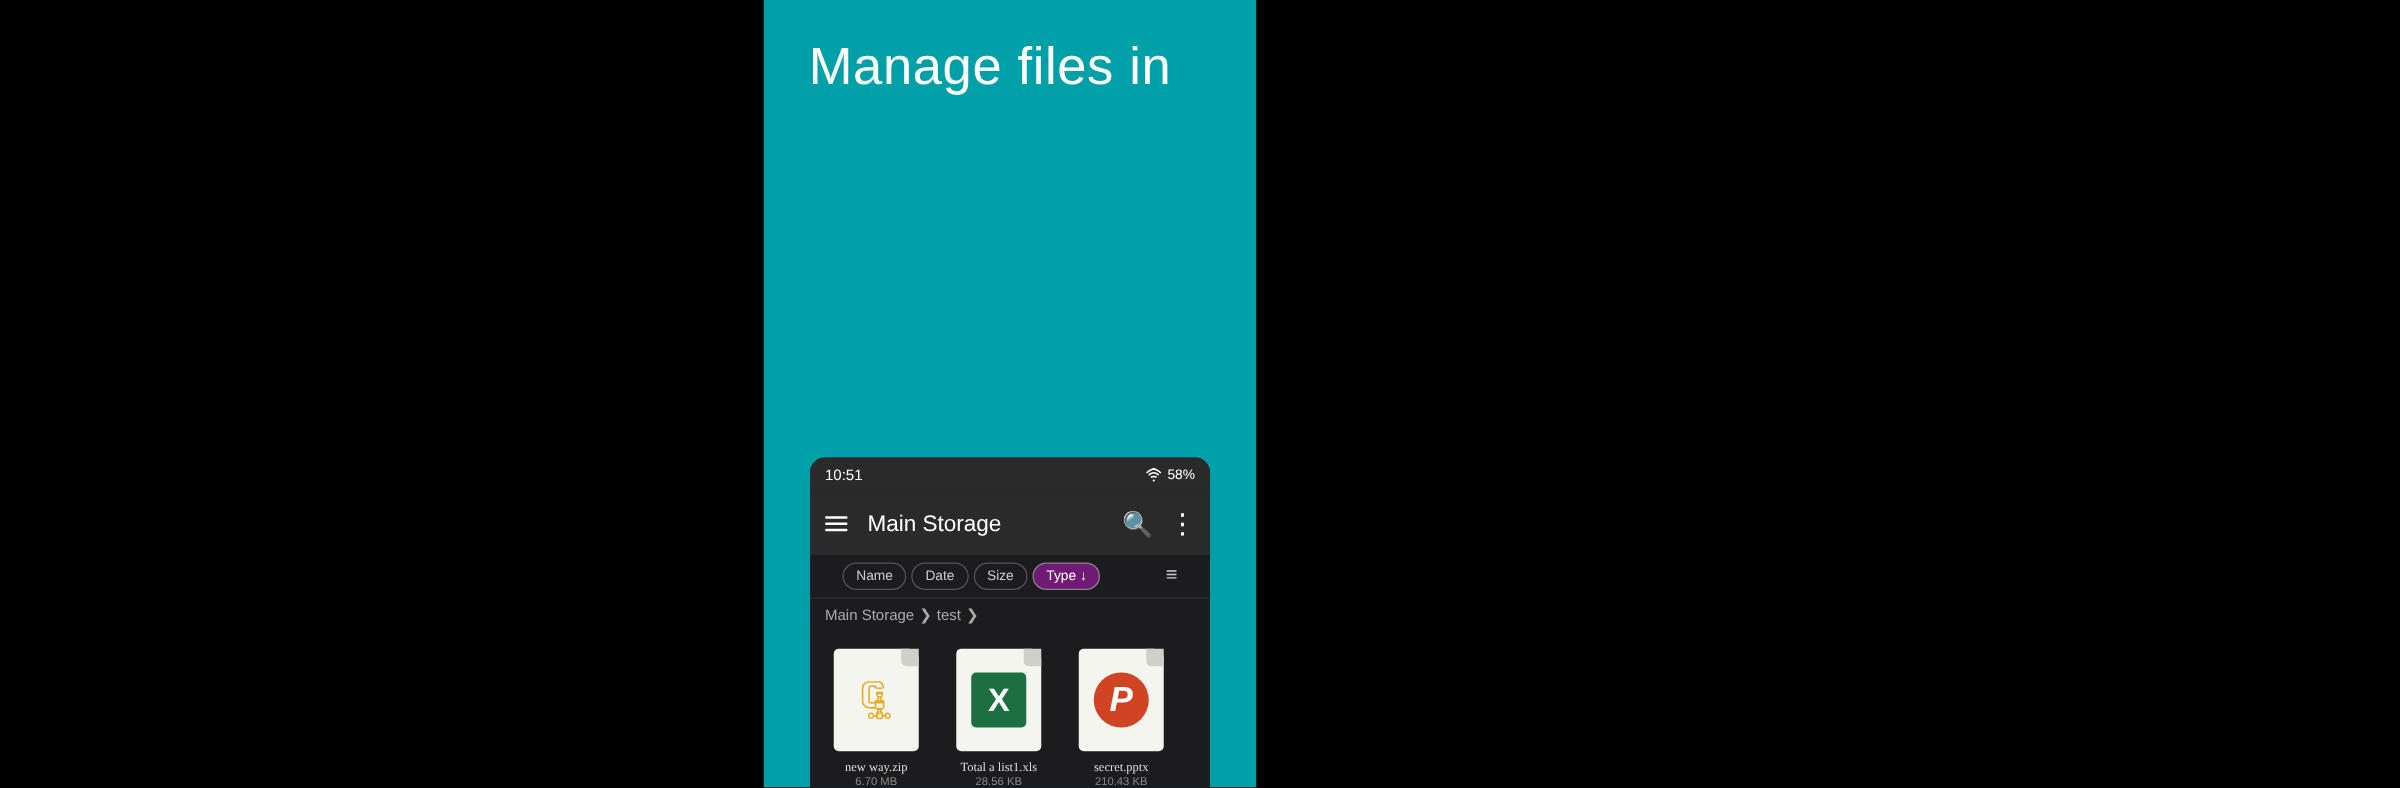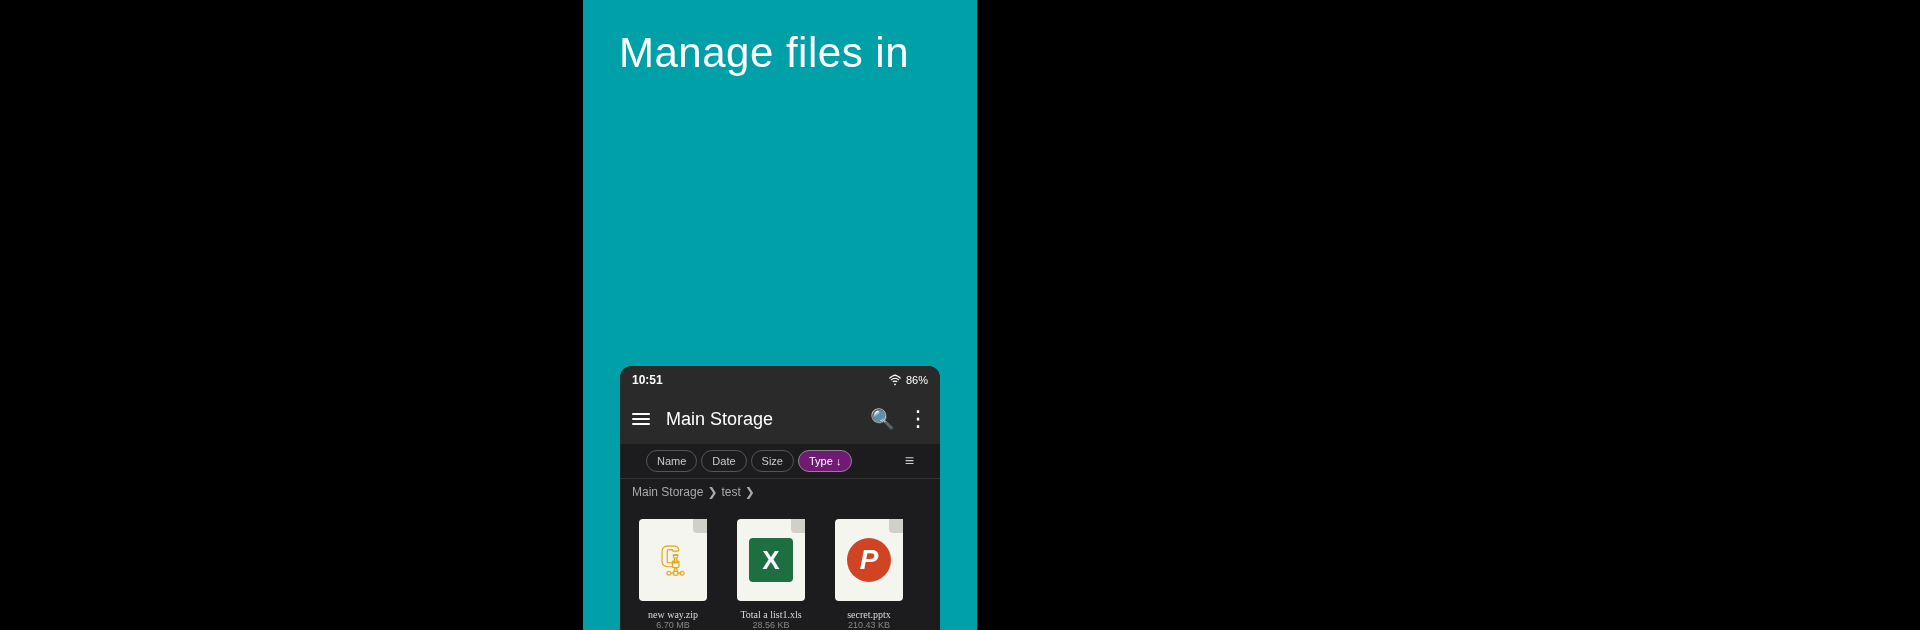--- a/index.html
+++ b/index.html
@@ -23,20 +23,21 @@
     .center-panel {
       width: 394px;
       background: #00a0a8;
       flex-shrink: 0;
       display: flex;
       flex-direction: column;
       align-items: flex-start;
       padding: 0;
       position: relative;
       overflow: hidden;
+      margin-left: 28px;
     }
 
     .headline {
       color: #fff;
       font-size: 42px;
       font-weight: 400;
       line-height: 1.2;
       padding: 28px 36px 20px 36px;
       letter-spacing: 0.5px;
     }
@@ -58,21 +59,21 @@
       display: flex;
       justify-content: space-between;
       align-items: center;
       padding: 4px 12px;
       height: 28px;
     }
 
     .status-time {
       color: #fff;
       font-size: 12px;
-      font-weight: 700;
+      font-weight: 400;
     }
 
     .status-icons {
       display: flex;
       align-items: center;
       gap: 4px;
       color: #fff;
       font-size: 11px;
     }
 
@@ -286,21 +287,21 @@
   <div class="phone-mockup">
 
     <div class="status-bar">
       <span class="status-time">10:51</span>
       <div class="status-icons">
 
         <svg viewBox="0 0 24 24" fill="white">
           <path d="M1.5 8.5C5.3 4.7 10.4 2.5 12 2.5s6.7 2.2 10.5 6l-1.5 1.5C17.7 6.7 14.9 5 12 5S6.3 6.7 3 10L1.5 8.5zm3 3C6.6 9.4 9.2 8 12 8s5.4 1.4 7.5 3.5l-1.5 1.5C16.4 11.4 14.3 10 12 10s-4.4 1.4-6 3l-1.5-1.5zm3 3c1.1-1.1 2.5-1.5 4.5-1.5s3.4.4 4.5 1.5l-1.5 1.5c-.6-.6-1.8-1-3-1s-2.4.4-3 1l-1.5-1.5zM12 18a1.5 1.5 0 1 1 0 3 1.5 1.5 0 0 1 0-3z"></path>
         </svg>
 
-        <span style="font-size:11px;color:#fff;">86%</span>
+        <span style="font-size:11px;color:#fff;">58%</span>
       </div>
     </div>
 
     <div class="app-bar">
       <div class="hamburger">
         <span></span>
           <span></span>
           <span></span>
       </div>
       <span class="app-bar-title">Main Storage</span>

